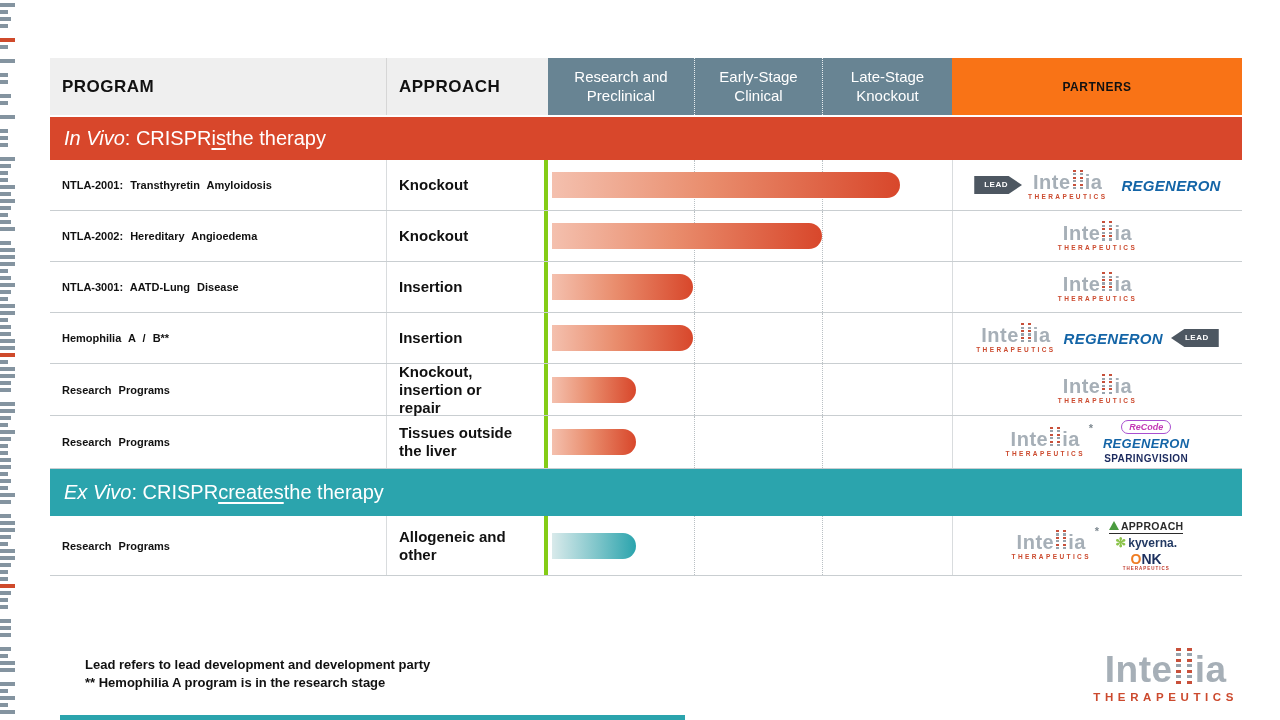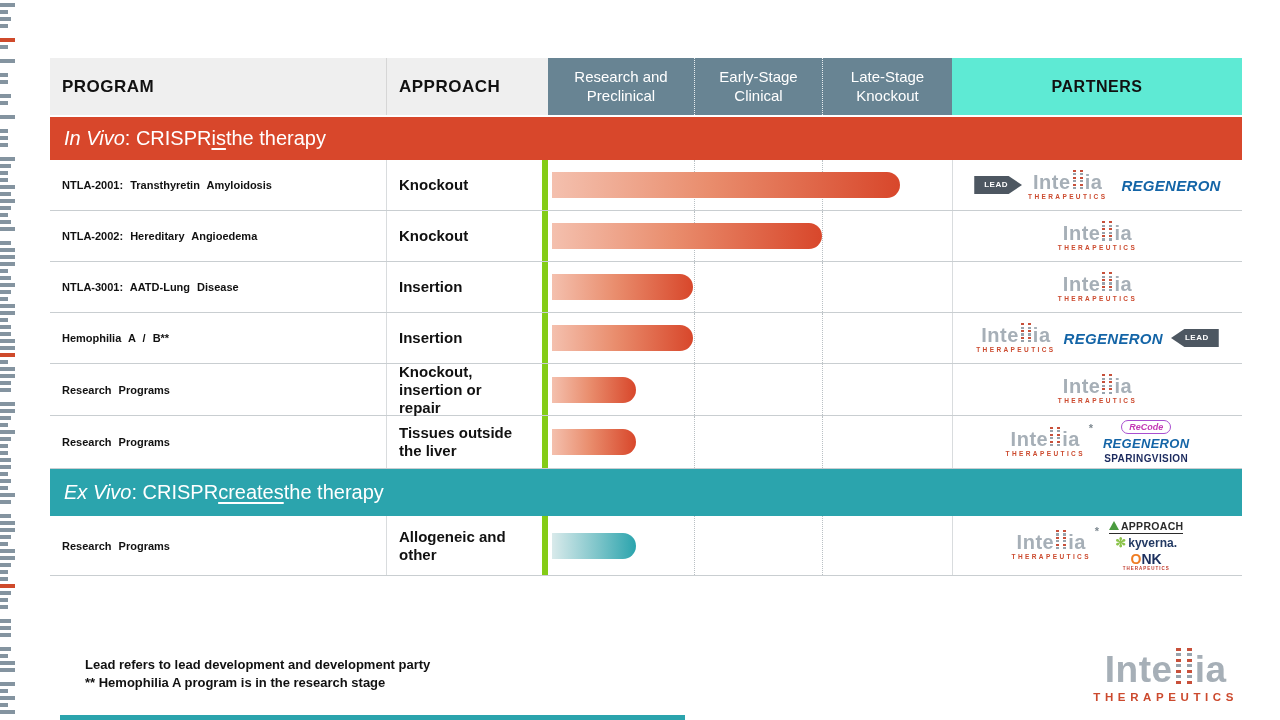--- a/index.html
+++ b/index.html
@@ -16,37 +16,37 @@
   .th{display:flex;align-items:center;box-sizing:border-box;}
   .th.program{width:337px;background:#efefef;font-weight:bold;font-size:17px;color:#111;
               padding-left:12px;letter-spacing:.5px;border-right:1px solid #d6d6d6;}
   .th.approach{width:161px;background:#efefef;font-weight:bold;font-size:17px;color:#111;
                padding-left:12px;letter-spacing:.5px;}
   .th.stage{background:#688493;color:#fff;font-size:15px;line-height:1.25;text-align:center;
             justify-content:center;}
   .th.stage.s0{width:146px;}
   .th.stage.s1{width:128px;border-left:1px dotted #e8eef0;}
   .th.stage.s2{width:130px;border-left:1px dotted #e8eef0;}
-  .th.partners{width:290px;background:#5eead4;font-weight:bold;font-size:16px;color:#111;
+  .th.partners{width:290px;background:#f97316;font-weight:bold;font-size:12px;color:#111;
                justify-content:center;letter-spacing:.5px;}
 
   .banner{height:43px;margin-top:2px;display:flex;align-items:center;color:#fff;
           font-size:20px;padding-left:14px;box-sizing:border-box;}
   .banner.red{background:#d8472b;}
   .banner.teal{background:#2ba4ad;height:47px;margin-top:0;}
   .banner .it{font-style:italic;margin-right:0;}
   .banner .ul{text-decoration:underline;text-underline-offset:3px;text-decoration-thickness:2px;}
 
   .trow{display:flex;border-bottom:1px solid #c9ced1;box-sizing:border-box;align-items:stretch;}
   .trow:first-of-type{border-top:1px solid #c9ced1;}
   .cell{box-sizing:border-box;display:flex;align-items:center;}
   .c-program{width:337px;padding-left:12px;font-weight:bold;font-size:11px;color:#111;
              word-spacing:4px;border-right:1px solid #d9dcde;}
   .c-approach{width:161px;padding-left:12px;padding-right:17px;font-weight:bold;font-size:15px;
-              color:#111;line-height:1.2;border-right:6px solid #84cc16;}
+              color:#111;line-height:1.2;border-right:4px solid #84cc16;}
   .c-track{width:404px;position:relative;}
   .c-track .dots1{position:absolute;left:146px;top:0;bottom:0;border-left:1px dotted #b9c0c4;}
   .c-track .dots2{position:absolute;left:274px;top:0;bottom:0;border-left:1px dotted #b9c0c4;}
   .bar{position:absolute;left:4px;top:50%;transform:translateY(-50%);height:26px;
        border-radius:0 13px 13px 0;}
   .bar.red{background:linear-gradient(90deg,#f4c0ae,#e98d6d 45%,#d8472b);}
   .bar.teal{background:linear-gradient(90deg,#d9eaeb,#7cc4c9 55%,#2ba4ad);}
   .c-partners{width:290px;border-left:1px solid #d9dcde;justify-content:center;gap:10px;}
 
   

